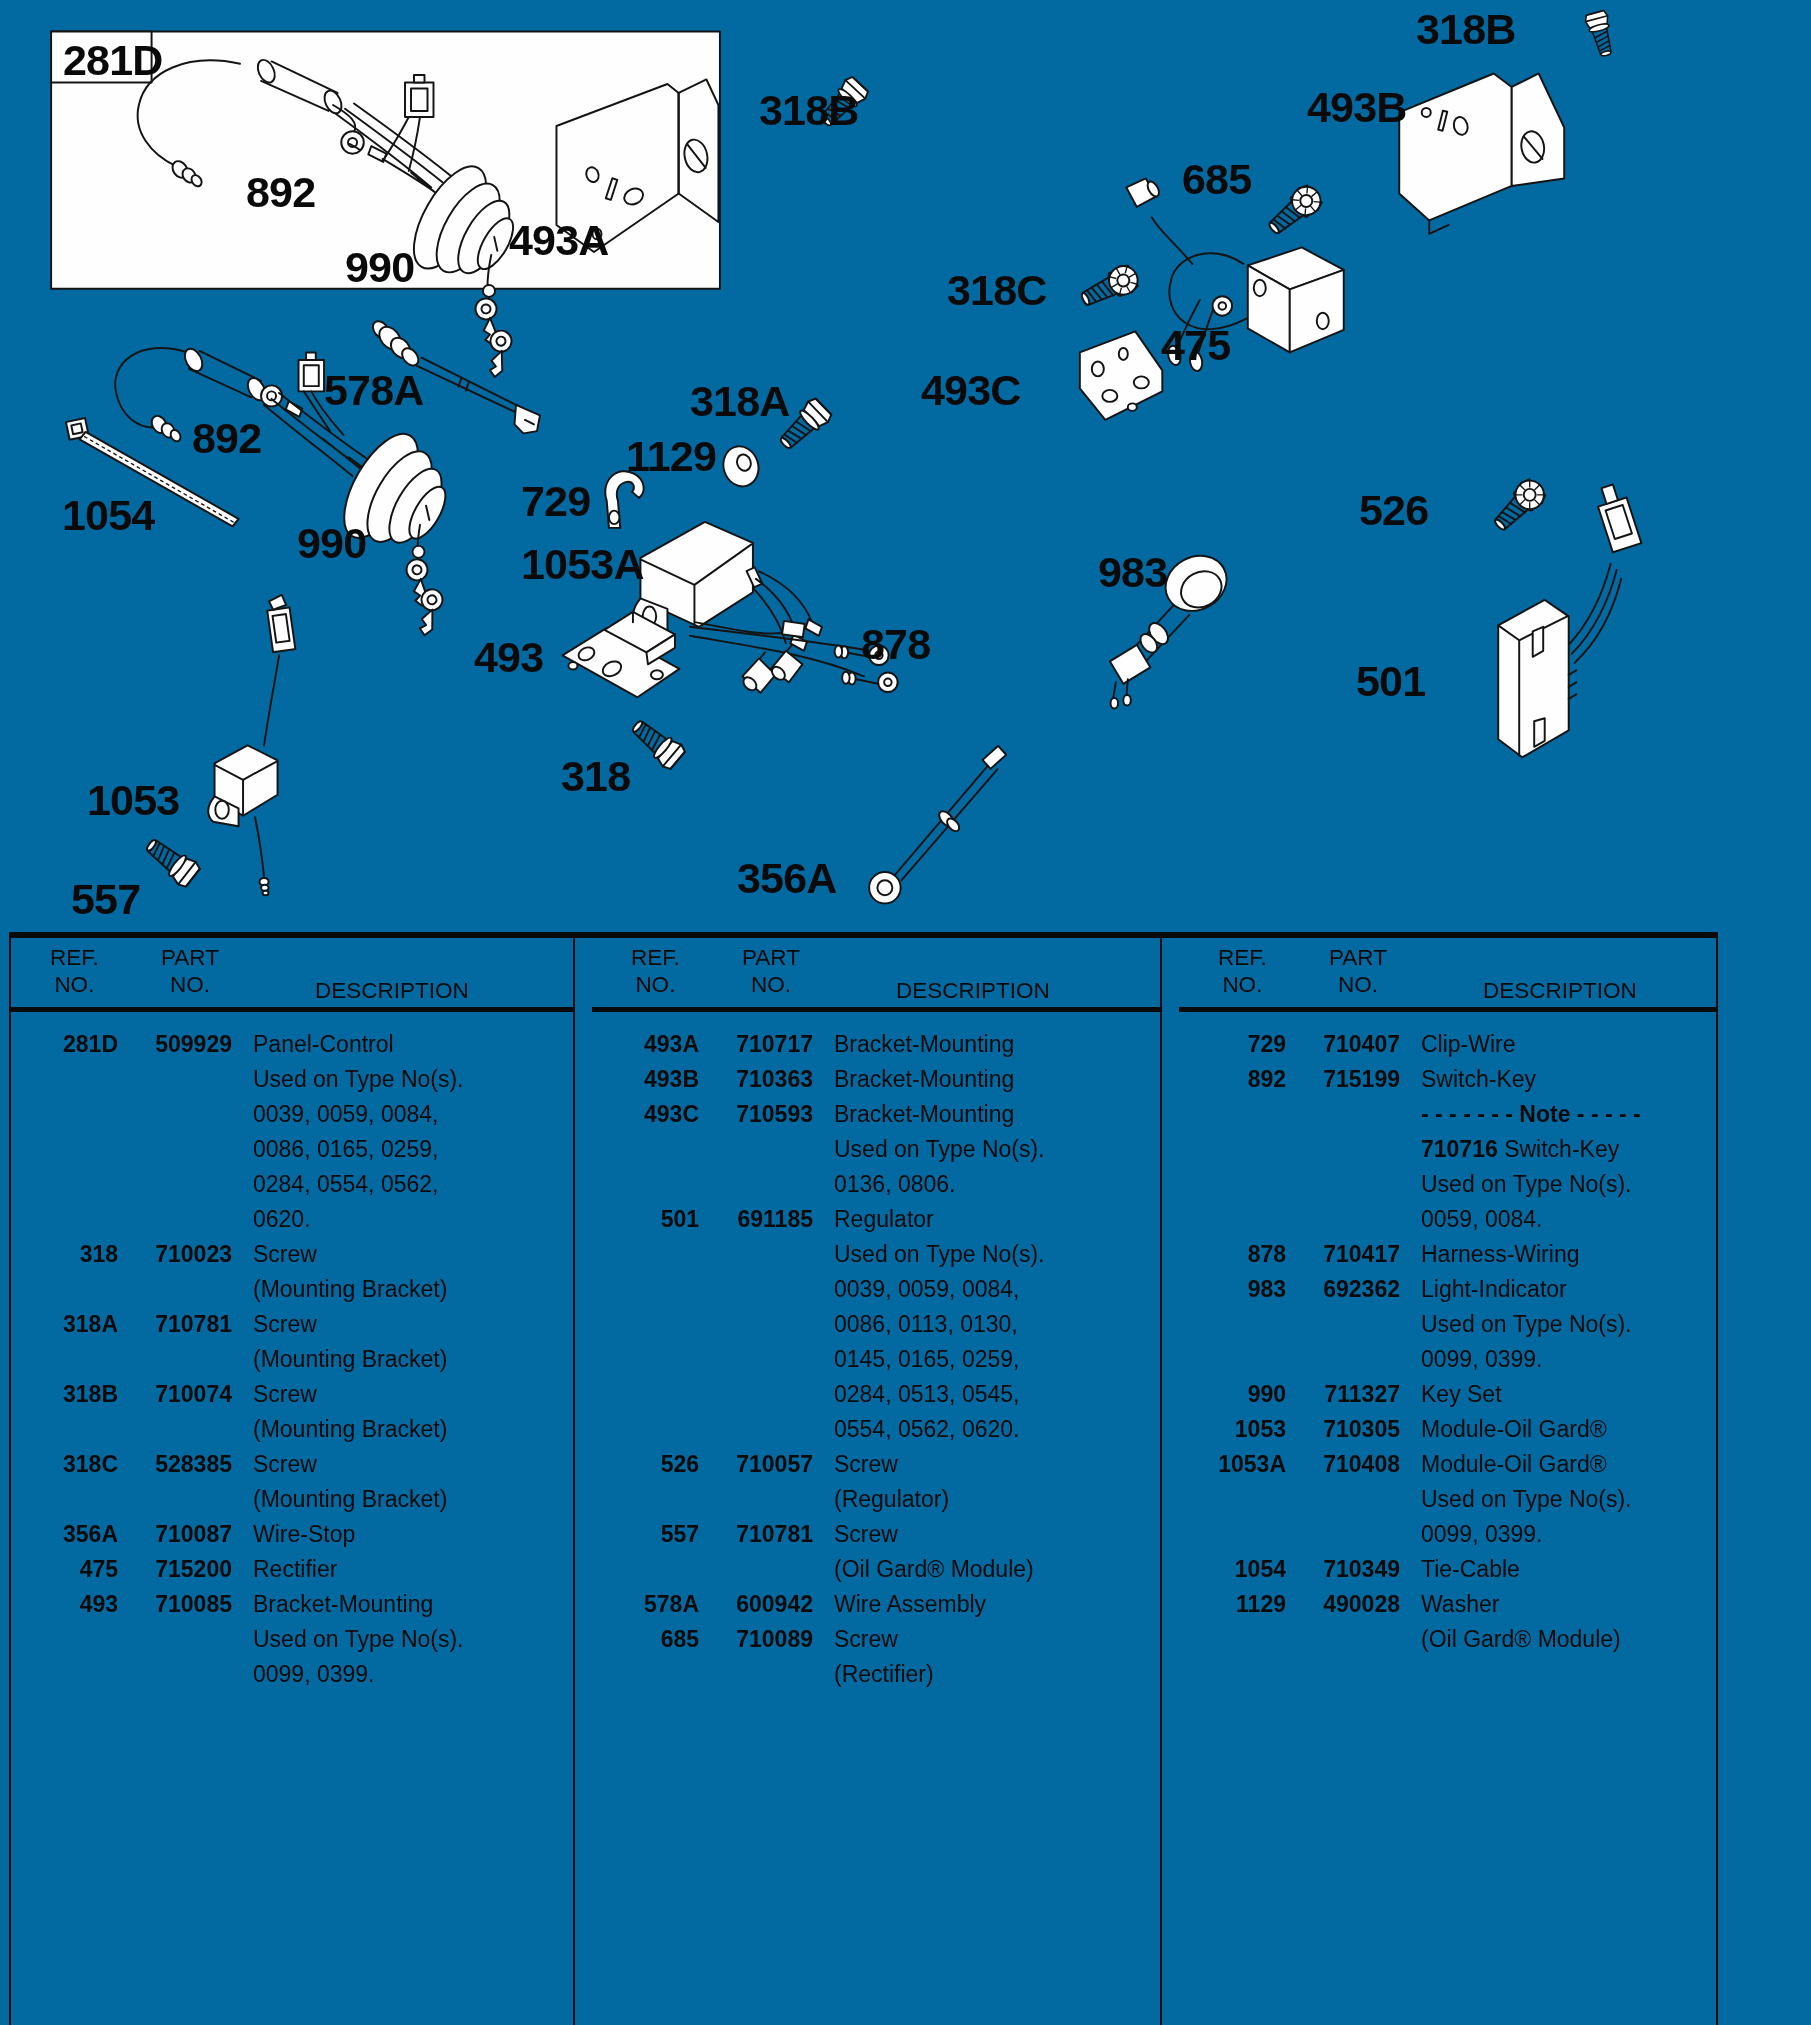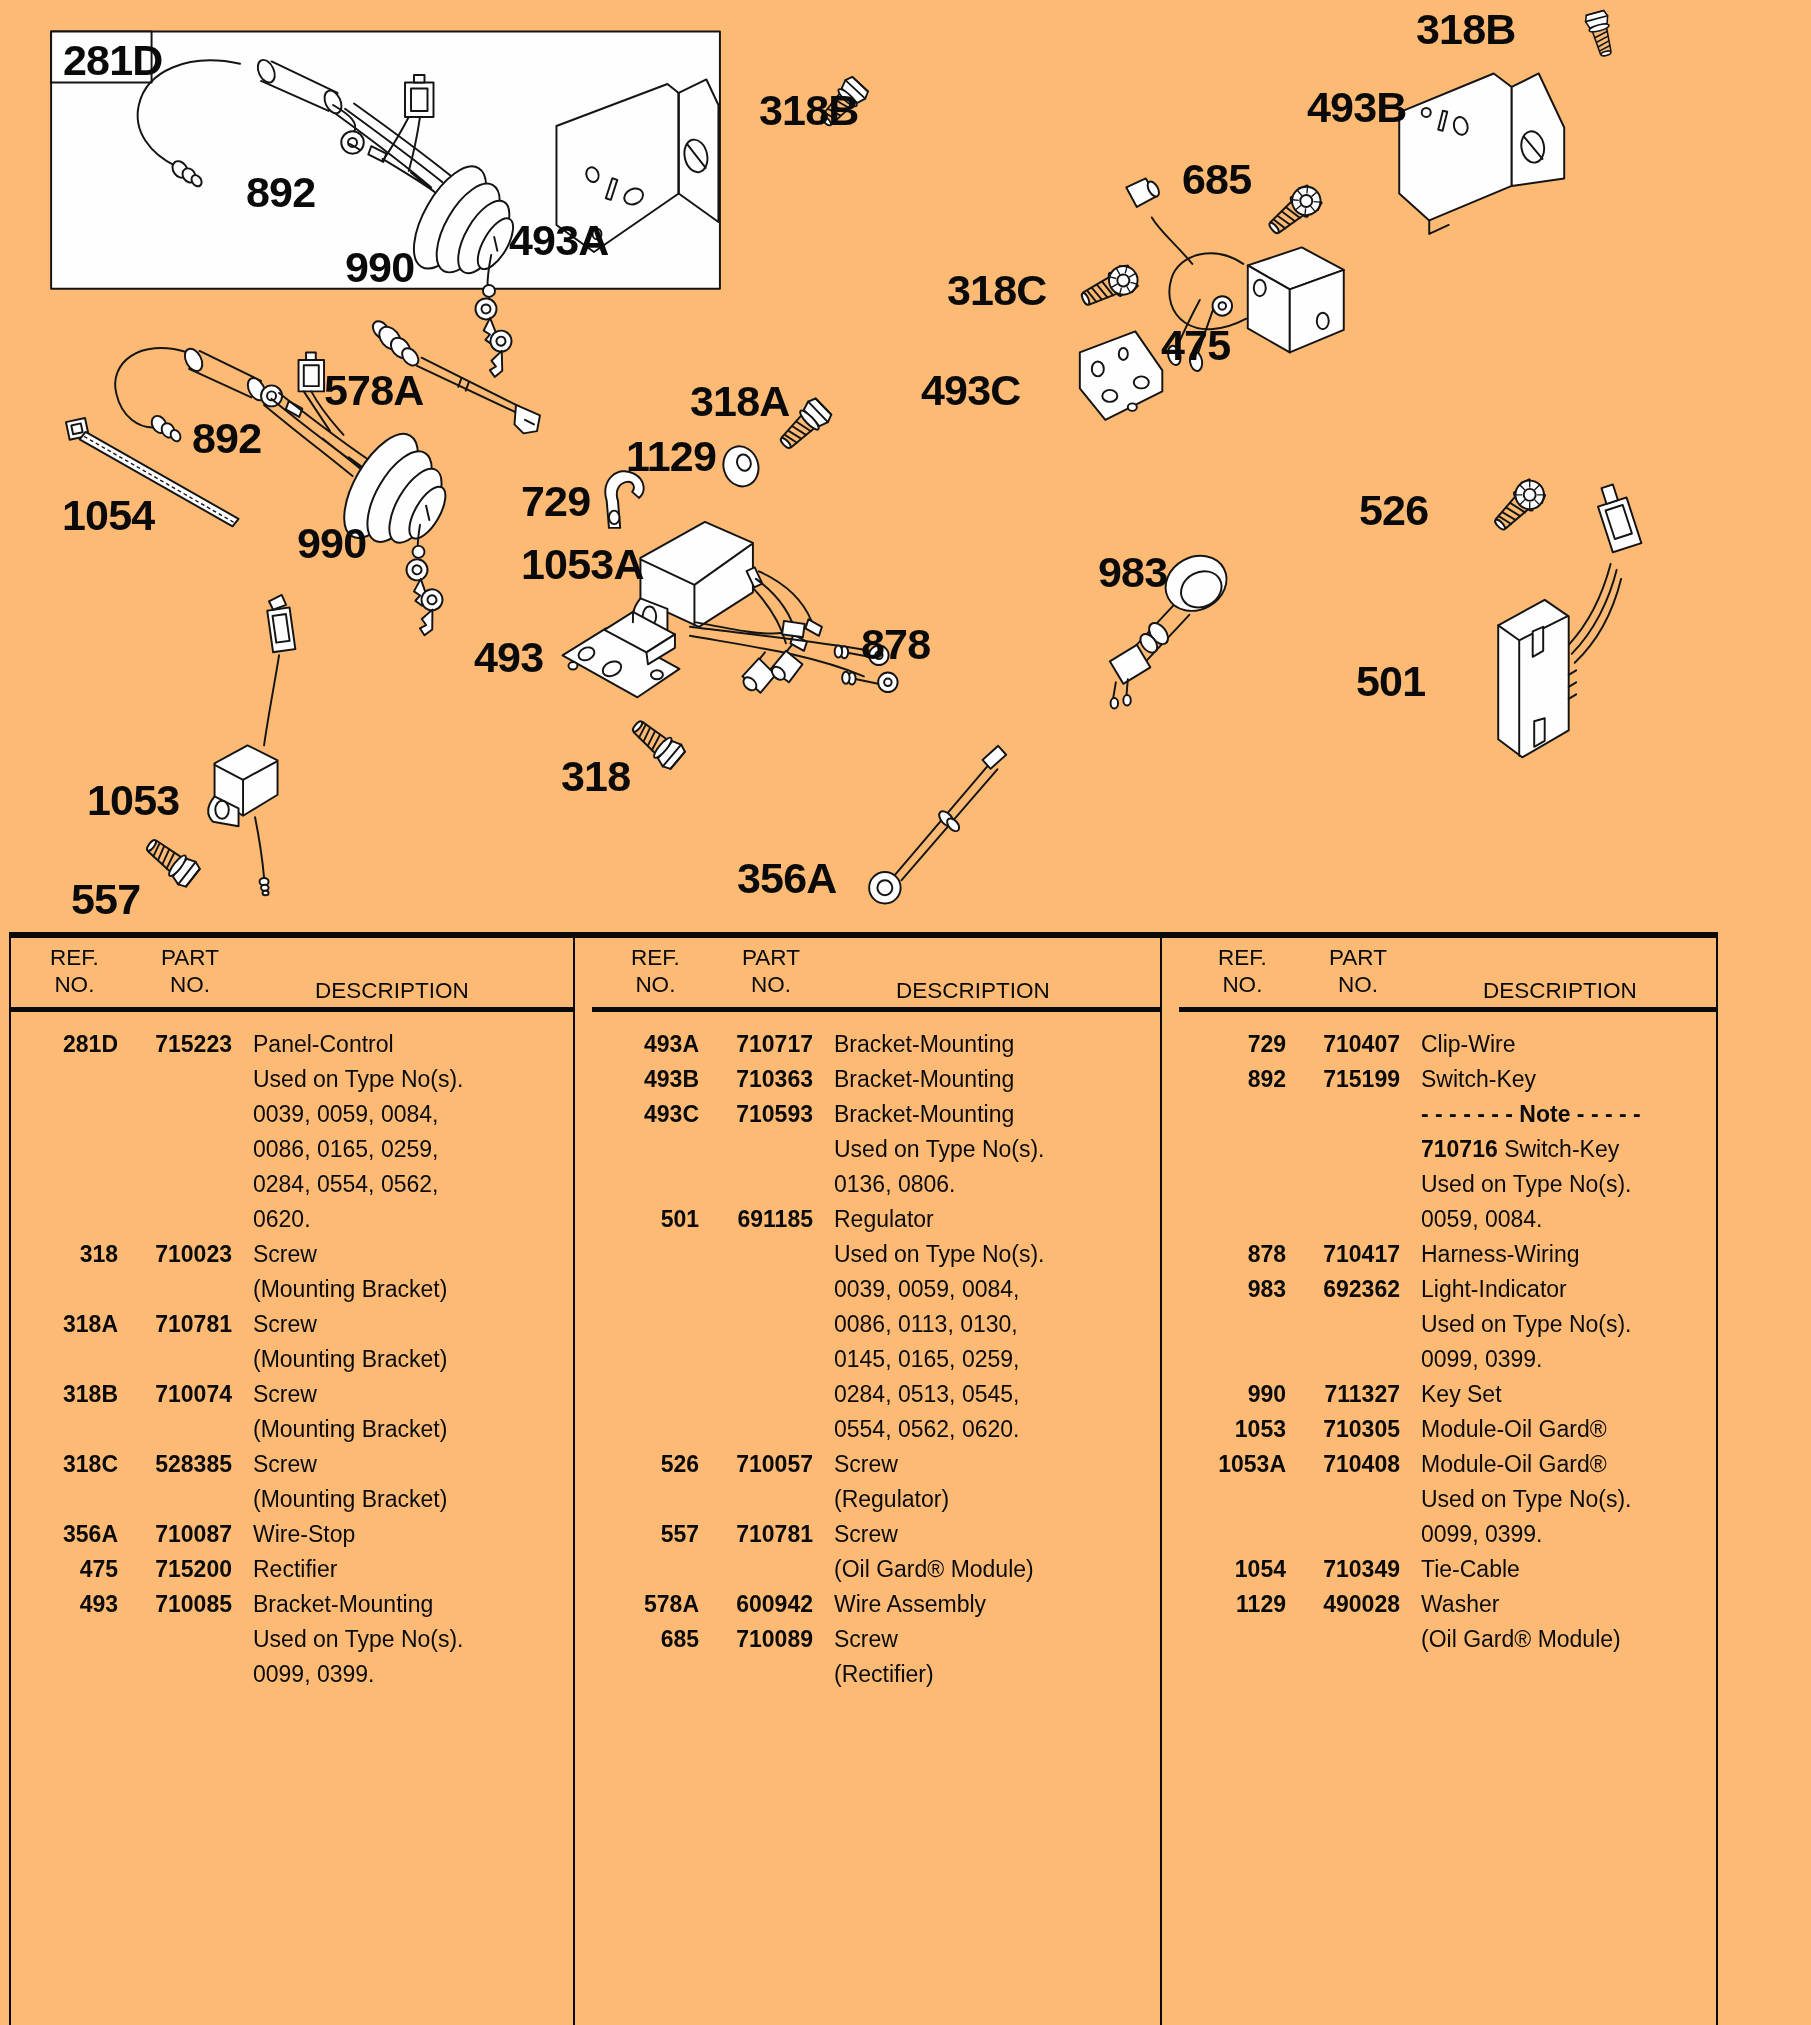--- a/index.html
+++ b/index.html
@@ -1,16 +1,16 @@
 <!DOCTYPE html>
 <html style="font-size:12px"><head>
 <meta charset="utf-8">
 <style>
   html,body{margin:0;padding:0;background:#888;}
-  .stage{position:relative;width:1811px;height:2025px;background:#fdba74;overflow:hidden;
+  .stage{position:relative;width:1811px;height:2025px;background:#0369a1;overflow:hidden;
          font-family:"Liberation Sans",sans-serif;color:#0a0a0a;}
   
   #diagram-art{position:absolute;left:0;top:0;}
   #diagram-labels .plabel{position:absolute;font-weight:700;font-size:43px;letter-spacing:-0.8px;
          white-space:nowrap;line-height:1;}
   
   .ptable{position:absolute;left:9px;top:932px;width:1709px;height:1093px;
           border-top:6px solid #0a0a0a;border-left:2.3px solid #0a0a0a;border-right:2.3px solid #0a0a0a;
           display:flex;box-sizing:border-box;gap:17px;}
   .tcol{height:100%;box-sizing:border-box;}
@@ -348,21 +348,21 @@
   <div class="ptable">
     <div class="tcol c0">
       <div class="thead">
         <span class="h-ref"><span>REF.</span><br><span>NO.</span></span>
         <span class="h-part"><span>PART</span><br><span>NO.</span></span>
         <span class="h-desc">DESCRIPTION</span>
       </div>
       <div class="tbody">
           <div class="row">
             <div class="c-ref">281D</div>
-            <div class="c-part">715223</div>
+            <div class="c-part">509929</div>
             <div class="c-desc">
               <div>Panel-Control</div>
               <div>Used on Type No(s).</div>
               <div>0039, 0059, 0084,</div>
               <div>0086, 0165, 0259,</div>
               <div>0284, 0554, 0562,</div>
               <div>0620.</div>
             </div>
           </div>
           <div class="row">

